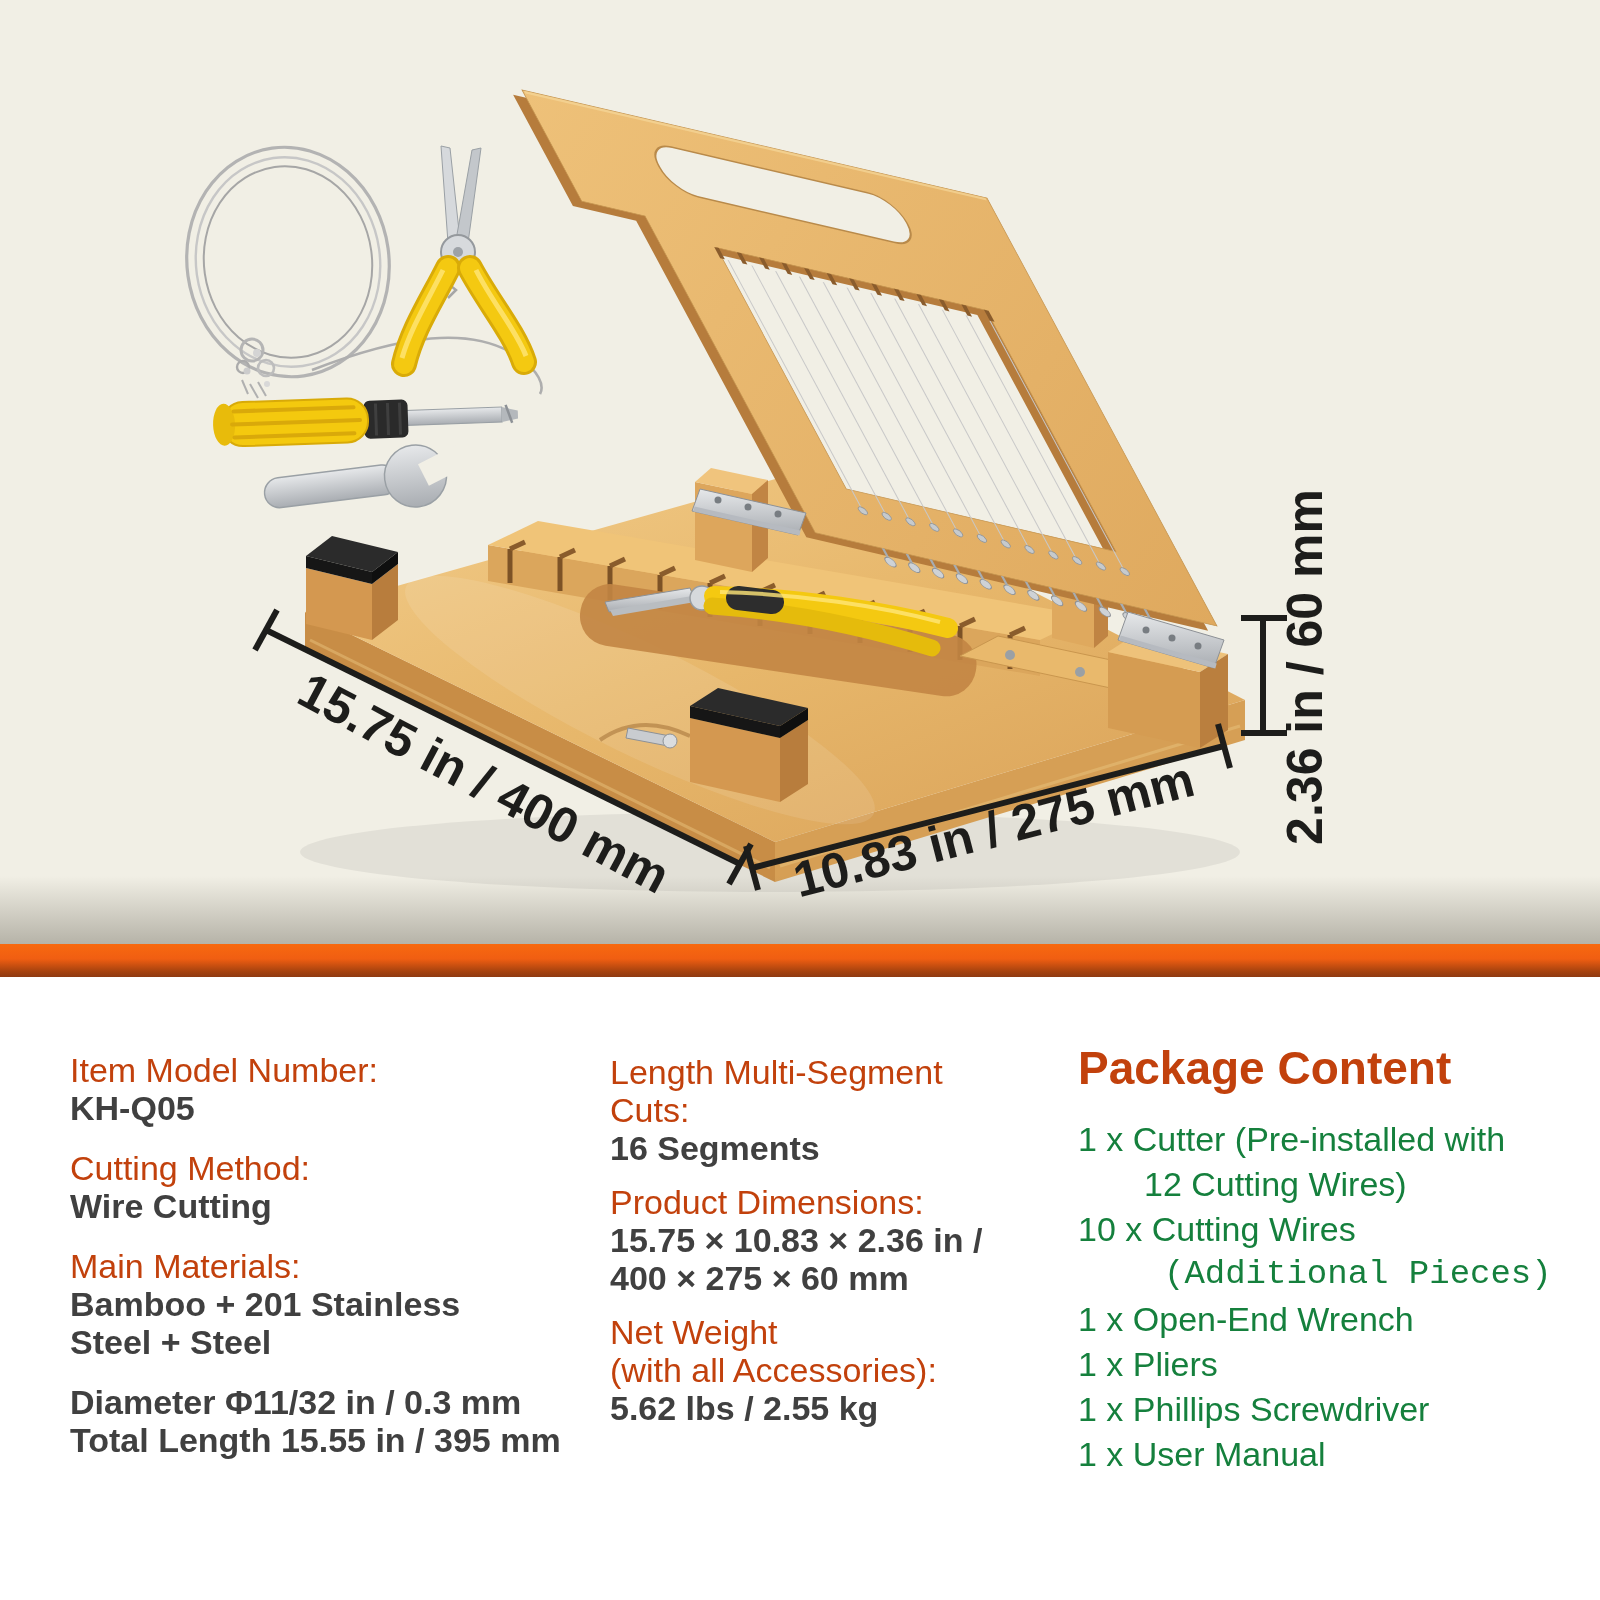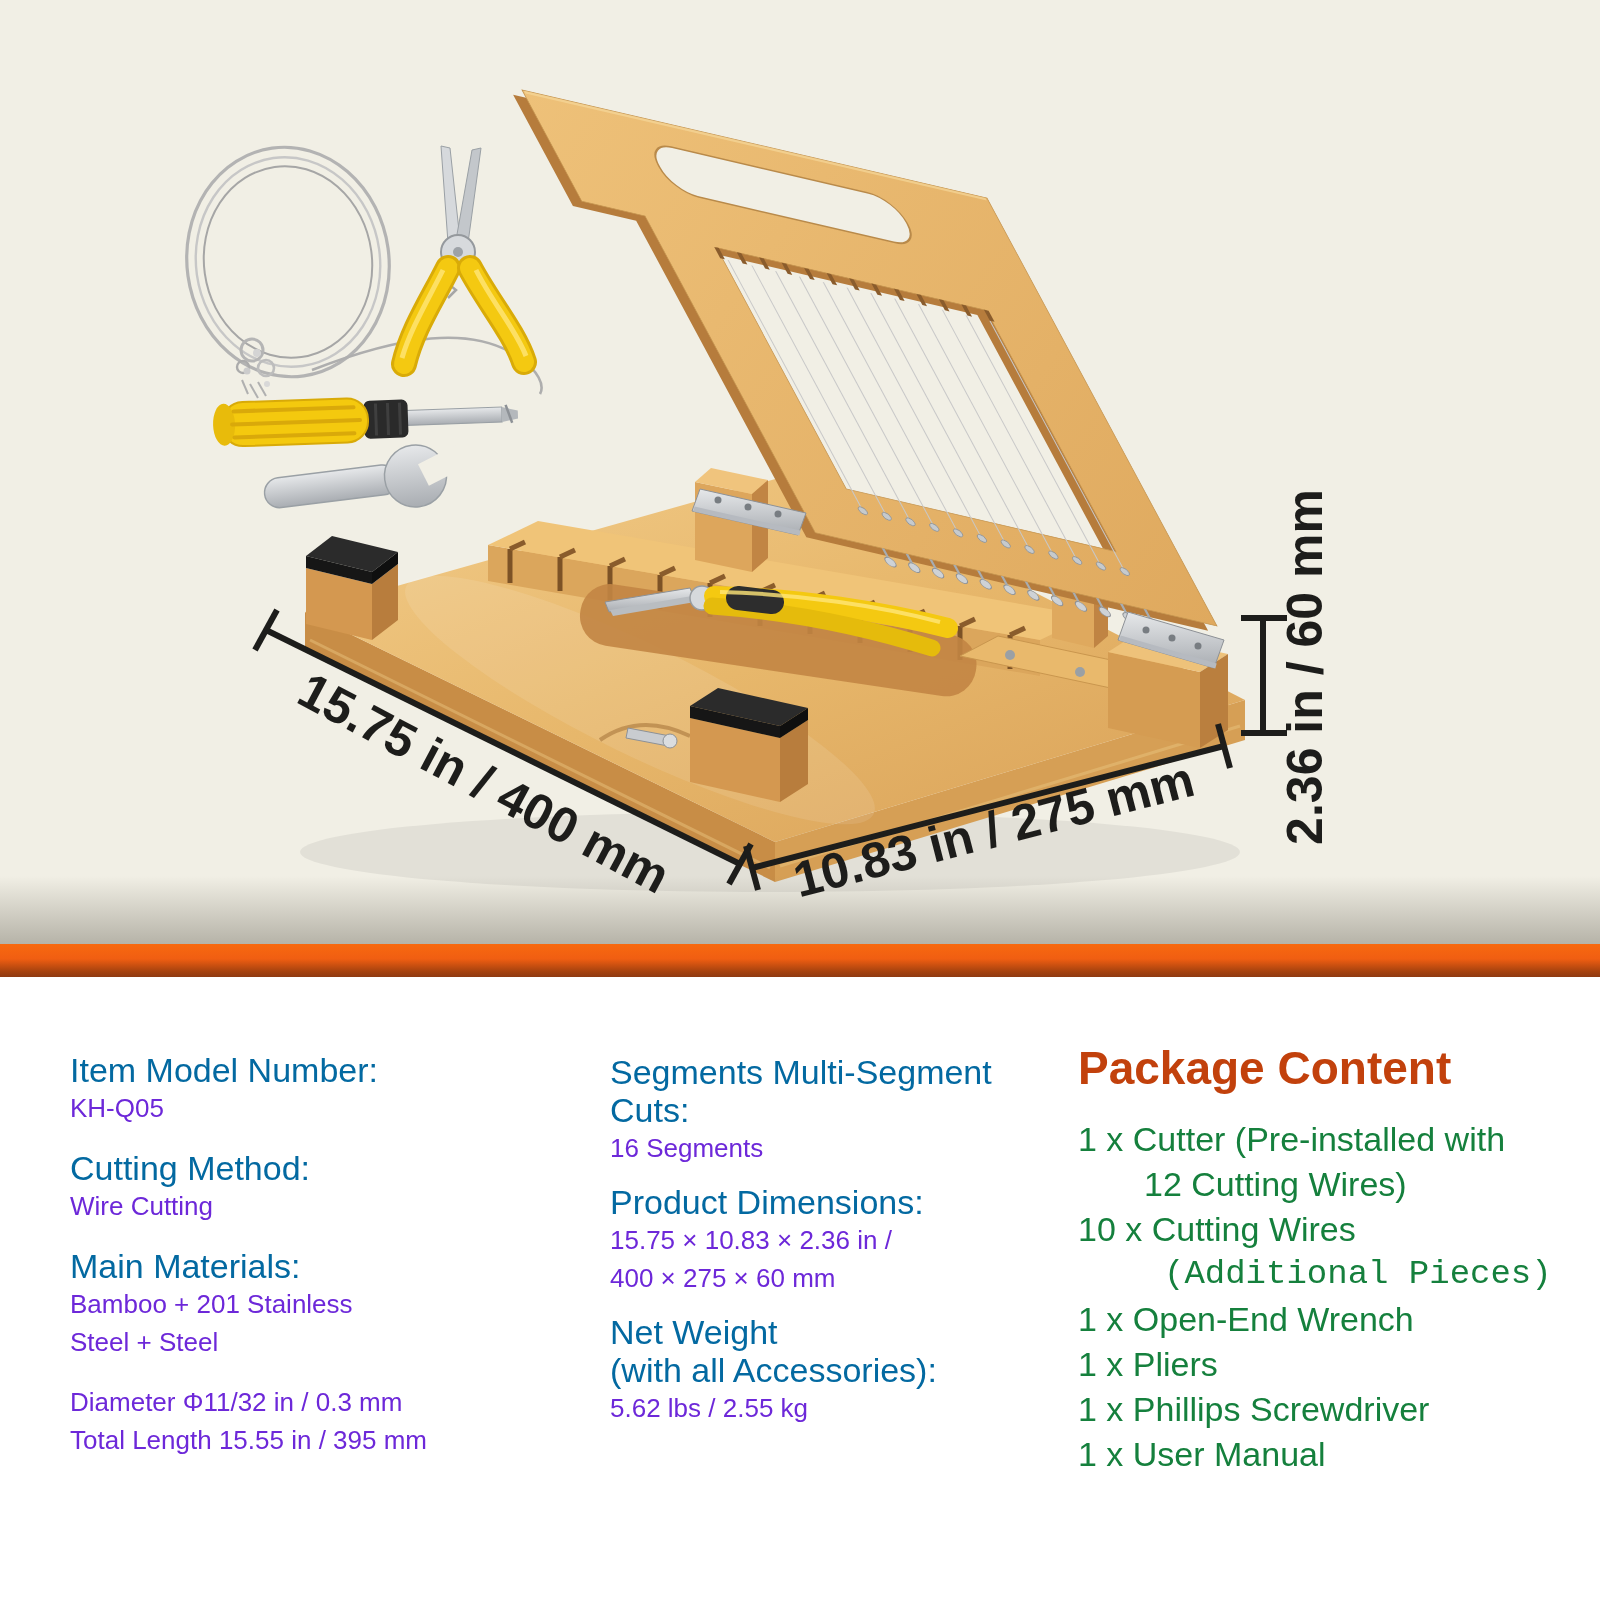--- a/index.html
+++ b/index.html
@@ -8,22 +8,22 @@
   .photo{position:absolute;top:0;left:0;width:1600px;height:944px;}
   .divider{position:absolute;top:944px;left:0;width:1600px;height:33px;
            background:linear-gradient(180deg,#f8690f 0%,#f05e12 45%,#a8430f 82%,#8e3a12 100%);}
   .specs{position:absolute;top:977px;left:0;width:1600px;height:623px;background:#ffffff;}
   .col{position:absolute;}
   .col1{left:70px;top:74px;width:540px;}
   .col2{left:610px;top:76px;width:470px;}
   .col3{left:1078px;top:66px;width:500px;}
   .spec-block{margin-bottom:22px;}
   .col2 .spec-block{margin-bottom:16px;}
-  .spec-label{font-size:34px;color:#0369a1;line-height:38px;}
-  .spec-value{font-size:26px;font-weight:normal;color:#6d28d9;line-height:38px;}
+  .spec-label{font-size:34px;color:#c2410c;line-height:38px;}
+  .spec-value{font-size:34px;font-weight:bold;color:#404040;line-height:38px;}
   .pkg-title{font-size:46px;font-weight:bold;color:#c2410c;margin:0 0 24px 0;line-height:50px;}
   .pkg-item{font-size:34px;color:#15803d;line-height:45px;}
   .indent-1{padding-left:66px;}
   .indent-2{padding-left:86px;font-family:Liberation Mono, monospace;}
   svg text.dim{font-family:"Liberation Sans","DejaVu Sans",sans-serif;font-weight:bold;
                font-size:50px;fill:#1d1d1b;}
 </style>
 </head>
 <body>
 
@@ -333,21 +333,21 @@
         <div class="spec-value">Steel + Steel</div>
       </div>
       <div class="spec-block">
         <div class="spec-value">Diameter Φ11/32 in / 0.3 mm</div>
         <div class="spec-value">Total Length 15.55 in / 395 mm</div>
       </div>
     </div>
 
     <div class="col col2">
       <div class="spec-block">
-        <div class="spec-label">Segments Multi-Segment</div>
+        <div class="spec-label">Length Multi-Segment</div>
         <div class="spec-label">Cuts:</div>
         <div class="spec-value">16 Segments</div>
       </div>
       <div class="spec-block">
         <div class="spec-label">Product Dimensions:</div>
         <div class="spec-value">15.75 × 10.83 × 2.36 in /</div>
         <div class="spec-value">400 × 275 × 60 mm</div>
       </div>
       <div class="spec-block">
         <div class="spec-label">Net Weight</div>

